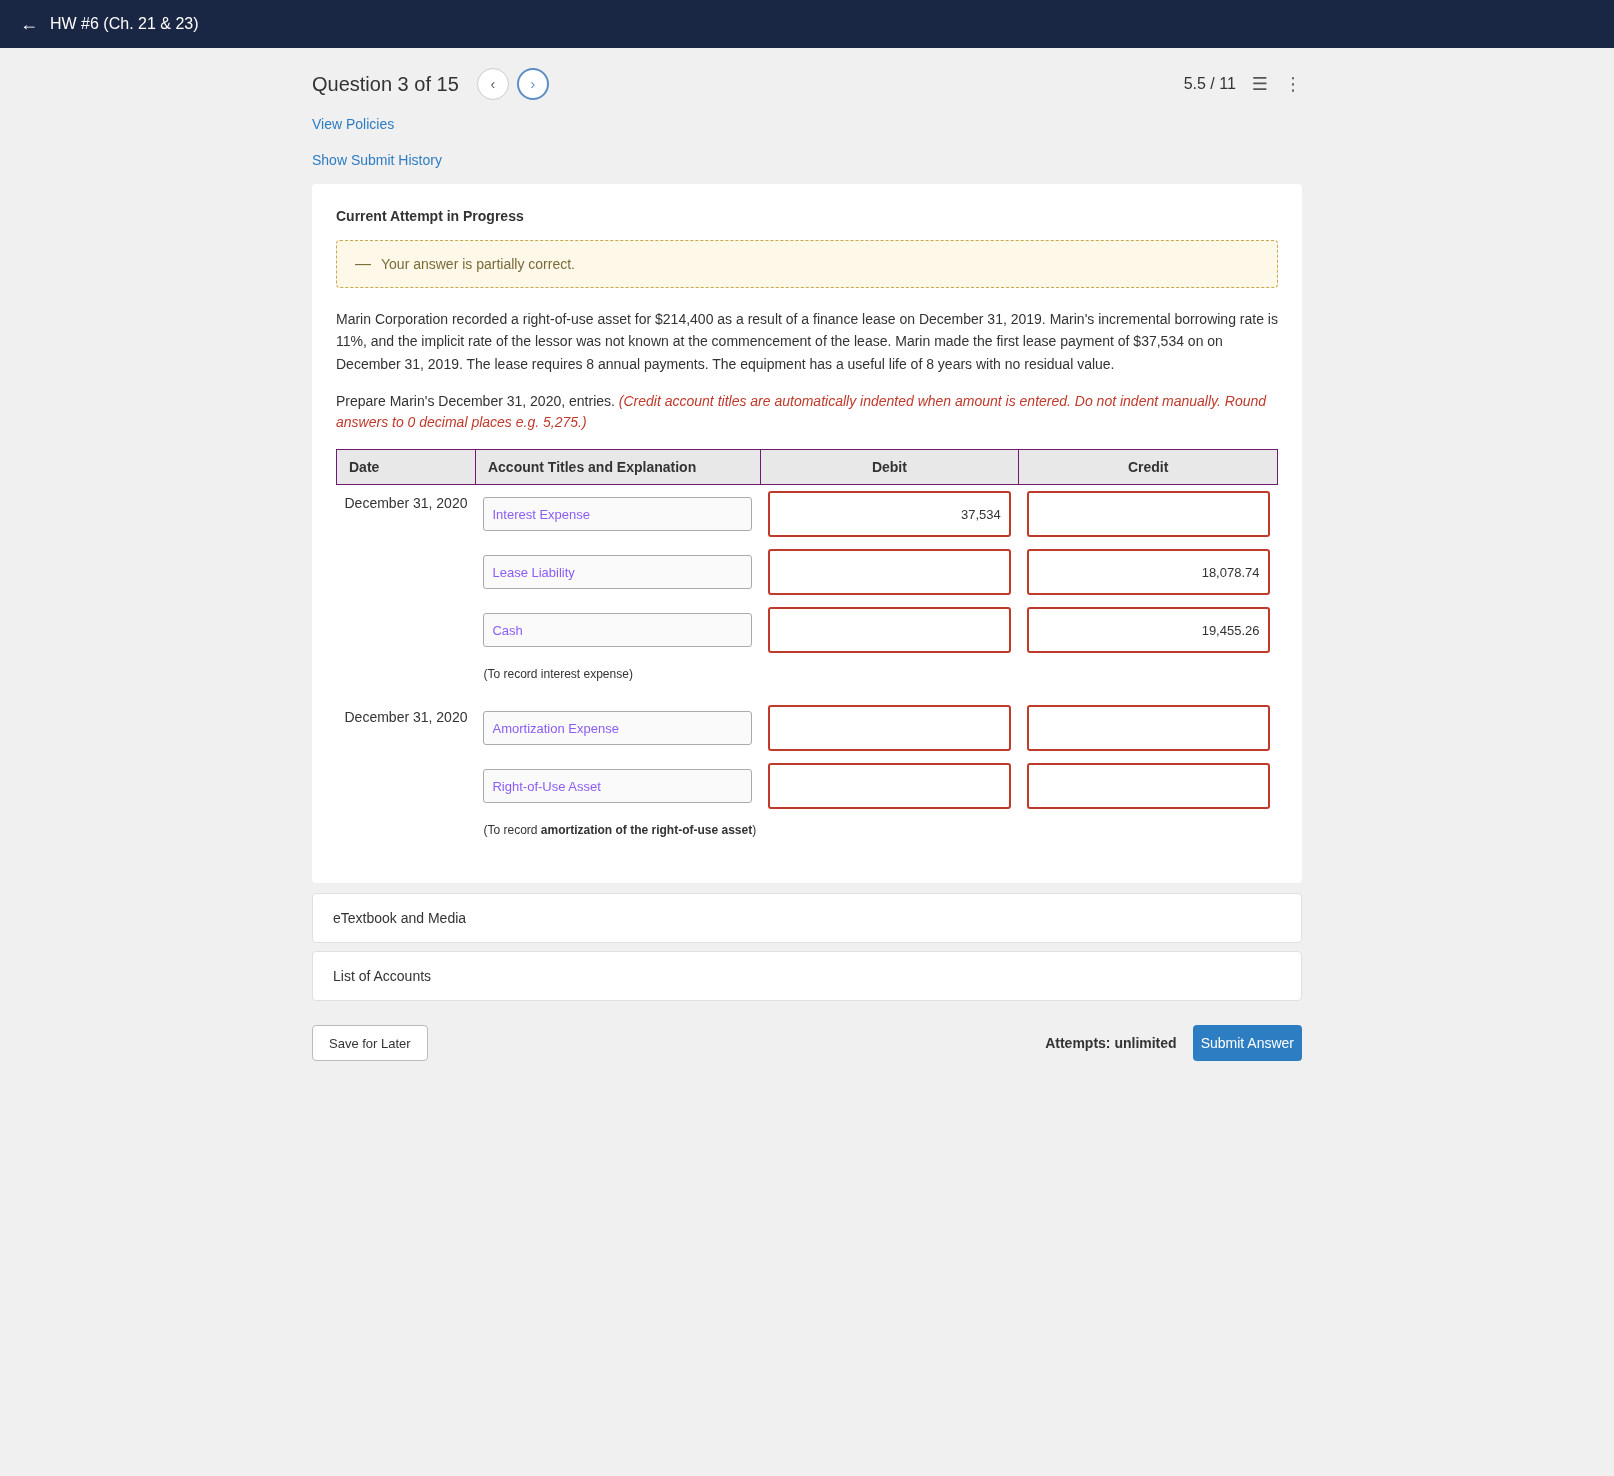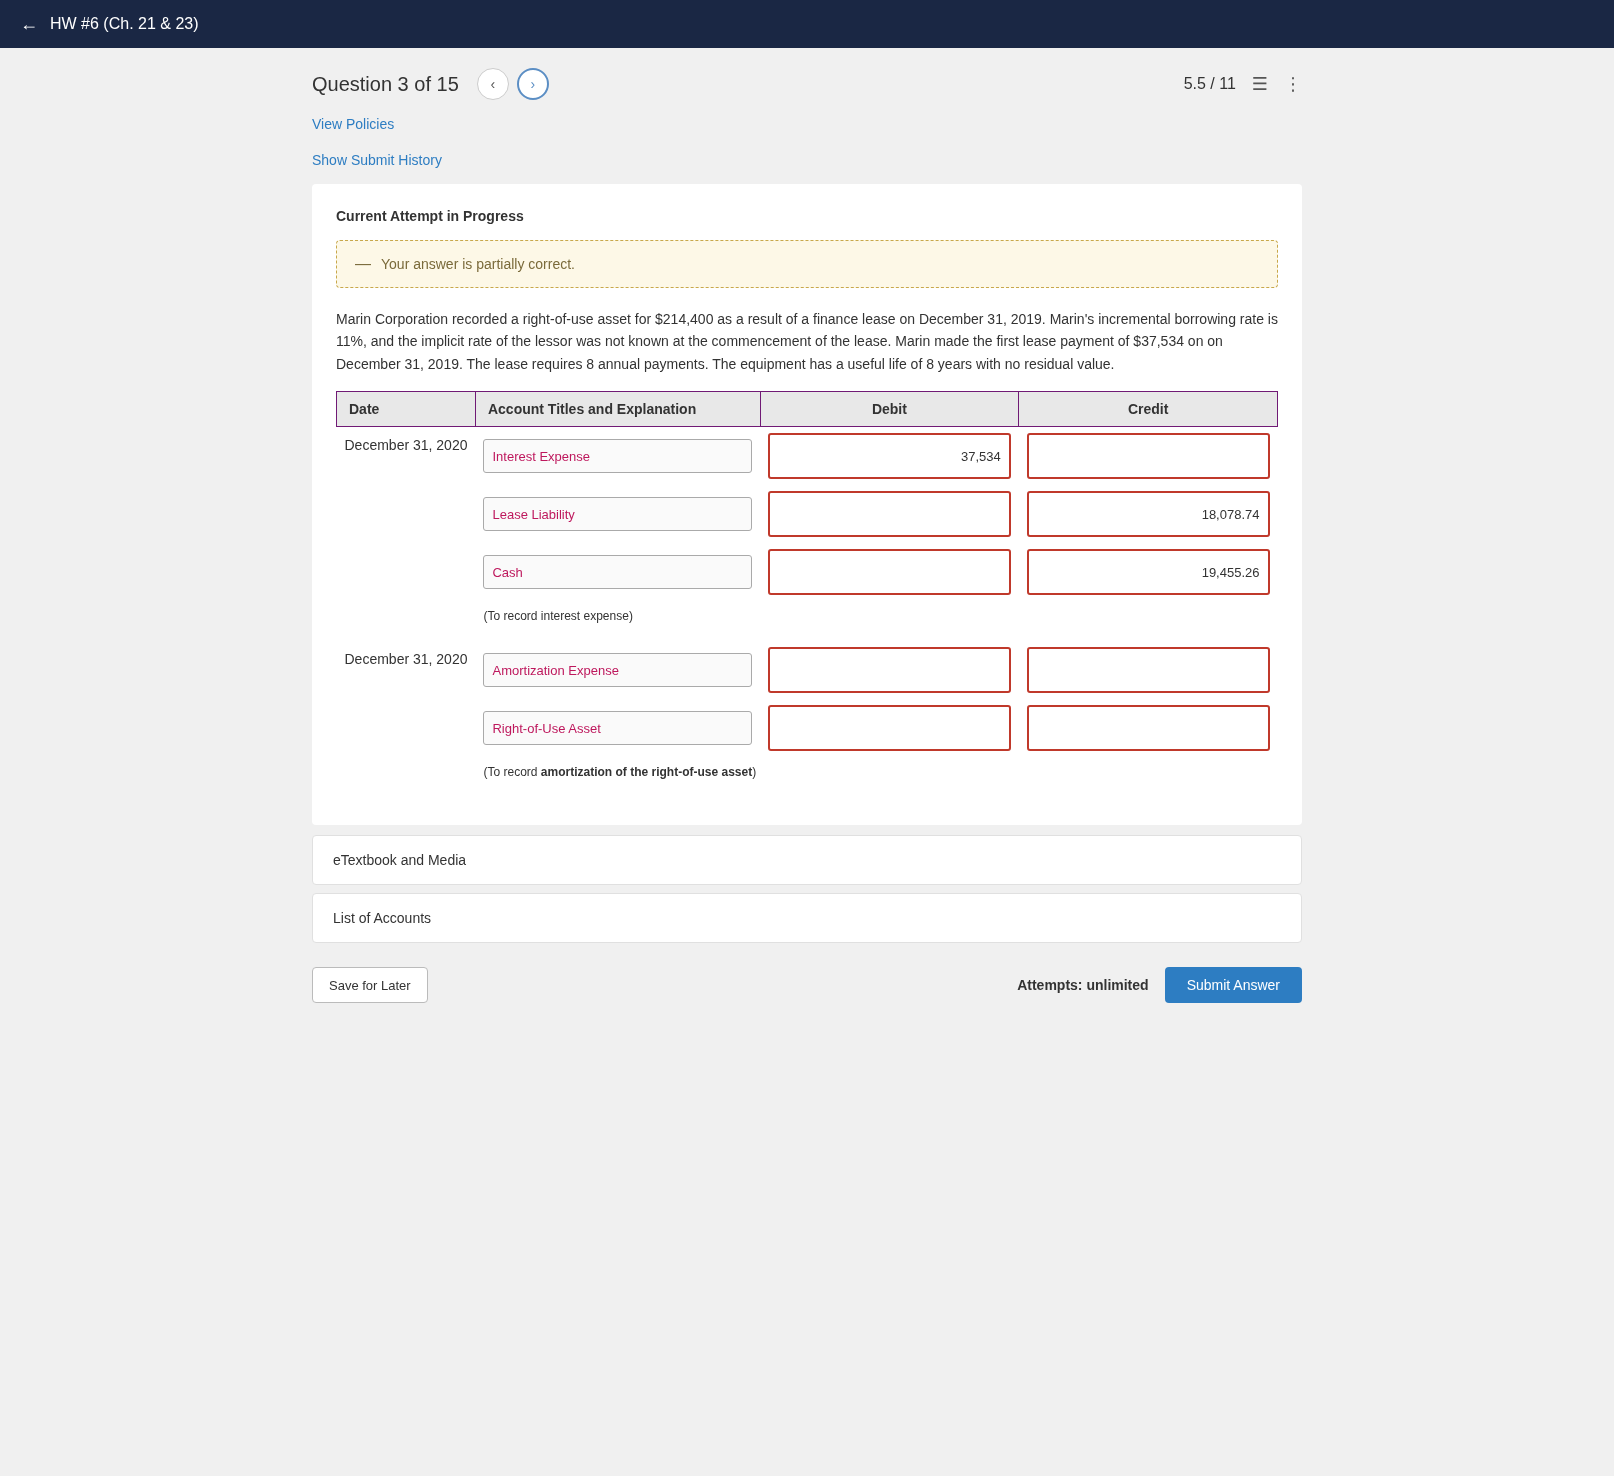--- a/index.html
+++ b/index.html
@@ -178,21 +178,21 @@
     }
 
     
     .account-input {
       width: 100%;
       height: 34px;
       padding: 4px 8px;
       border: 1px solid #aaa;
       border-radius: 3px;
       font-size: 13px;
-      color: #be185d;
+      color: #8b5cf6;
       background: #fafafa;
     }
     .debit-input, .credit-input {
       width: 100%;
       height: 46px;
       padding: 4px 8px;
       border: 2px solid #c0392b;
       border-radius: 3px;
       font-size: 13px;
       text-align: right;
@@ -242,21 +242,21 @@
       display: flex;
       align-items: center;
       gap: 16px;
     }
     .attempts-text {
       font-size: 14px;
       font-weight: bold;
       color: #333;
     }
     .submit-btn {
-      padding: 10px 22px;
+      padding: 10px 8px;
       background: #2d7dc2;
       color: white;
       border: none;
       border-radius: 4px;
       font-size: 14px;
       cursor: pointer;
       font-weight: 500;
     }
 
     .row-spacer { height: 6px; }
@@ -297,20 +297,24 @@
 
     <div class="attempt-title">Current Attempt in Progress</div>
 
     <div class="partial-banner">
       <span class="dash-icon">—</span>
       <span class="banner-text">Your answer is partially correct.</span>
     </div>
 
     <div class="problem-text">Marin Corporation recorded a right-of-use asset for $214,400 as a result of a finance lease on December 31, 2019. Marin's incremental borrowing rate is 11%, and the implicit rate of the lessor was not known at the commencement of the lease. Marin made the first lease payment of $37,534 on on December 31, 2019. The lease requires 8 annual payments. The equipment has a useful life of 8 years with no residual value.</div>
 
+    <div class="instruction">
+      <span>Prepare Marin's December 31, 2020, entries.</span>
+      <span class="instruction-red">(Credit account titles are automatically indented when amount is entered. Do not indent manually. Round answers to 0 decimal places e.g. 5,275.)</span>
+    </div>
 
     <table class="journal-table">
       <thead>
         <tr>
           <th>Date</th>
           <th>Account Titles and Explanation</th>
           <th class="center">Debit</th>
           <th class="center">Credit</th>
         </tr>
       </thead>

